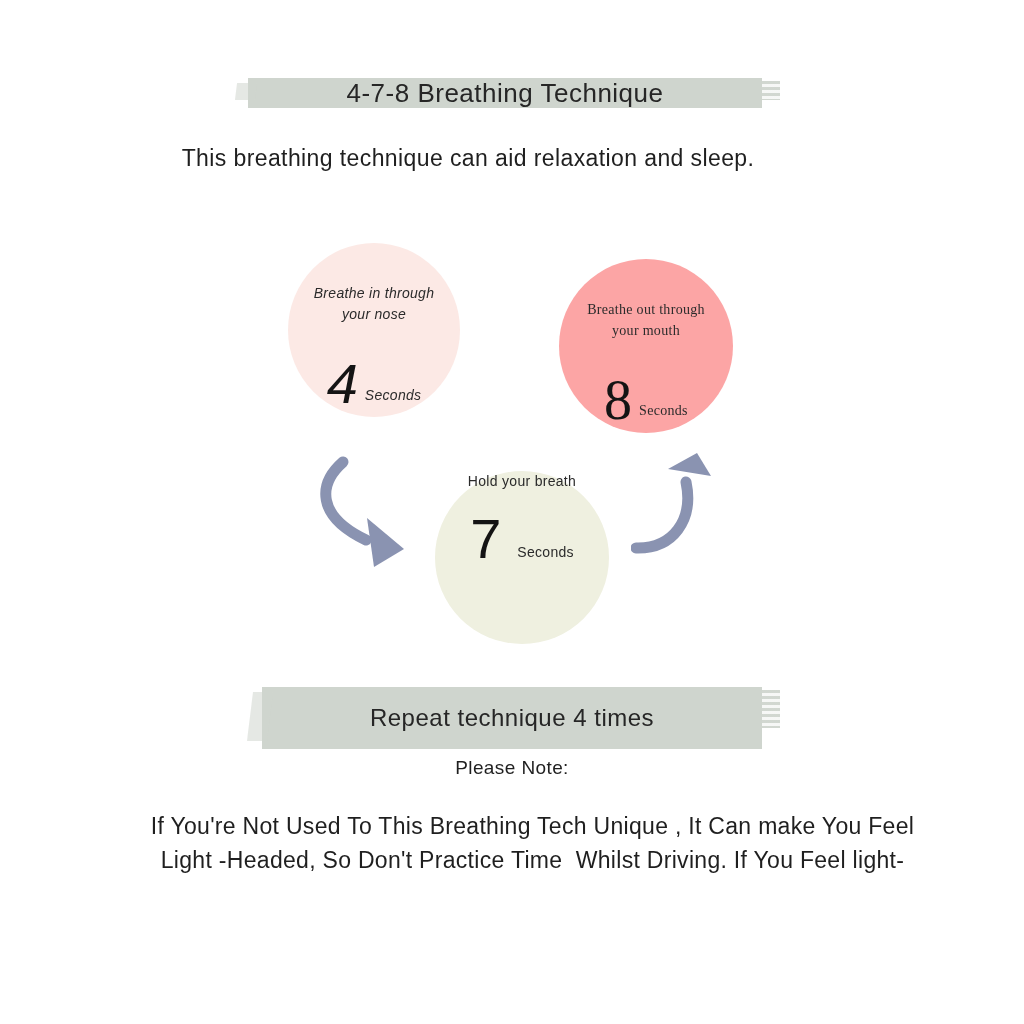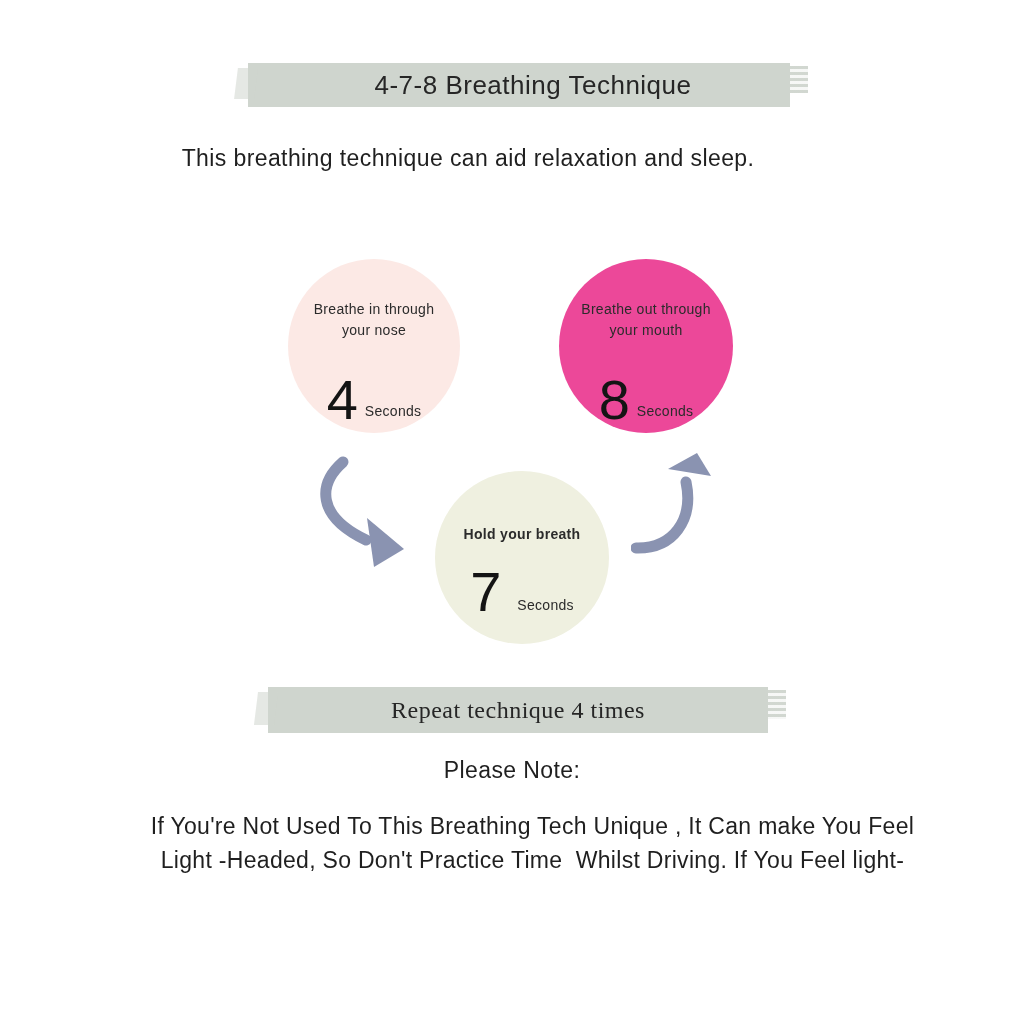--- a/index.html
+++ b/index.html
@@ -17,55 +17,55 @@
   }
   .banner::before{
     content:"";position:absolute;left:-12px;top:5px;bottom:8px;width:20px;
     background:#cfd5ce;opacity:.55;transform:skewX(-7deg);
   }
   .banner::after{
     content:"";position:absolute;right:-18px;top:3px;height:62%;width:32px;
     background:repeating-linear-gradient(180deg,
       rgba(207,213,206,.95) 0 3px, rgba(207,213,206,.18) 3px 6px);
   }
-  .title-banner{left:248px;top:63px;width:514px;height:44px;padding-left:28px;}
-  .repeat-banner{left:268px;top:687px;width:500px;height:46px;font-size:24px;font-family:Liberation Serif, serif;}
+  .title-banner{left:248px;top:78px;width:514px;height:30px;}
+  .repeat-banner{left:262px;top:687px;width:500px;height:62px;font-size:24px;}
 
   .intro{
     position:absolute;left:0;top:140px;width:936px;text-align:center;
     font-size:23px;line-height:36px;letter-spacing:0.4px;color:#1f1f1f;
   }
 
   .circle{
     position:absolute;border-radius:50%;display:flex;flex-direction:column;
     align-items:center;text-align:center;
   }
-  .circle-left  {left:288px;top:259px;width:172px;height:174px;background:#fce9e5;}
-  .circle-right {left:559px;top:259px;width:174px;height:174px;background:#ec4899;}
+  .circle-left  {left:288px;top:243px;width:172px;height:174px;background:#fce9e5;font-style:italic;}
+  .circle-right {left:559px;top:259px;width:174px;height:174px;background:#fca5a5;font-family:Liberation Serif, serif;}
   .circle-center{left:435px;top:471px;width:174px;height:173px;background:#eff0e0;}
   .c-label{
     font-size:14px;line-height:21px;color:#2b2b2b;letter-spacing:0.3px;
   }
   .circle-left  .c-label{margin-top:40px;max-width:152px;}
   .circle-right .c-label{margin-top:40px;max-width:130px;}
-  .circle-center .c-label{margin-top:53px;max-width:160px;font-weight:bold;}
+  .circle-center .c-label{max-width:160px;}
   .c-num-row{display:flex;align-items:flex-end;justify-content:center;}
   .circle-left  .c-num-row{margin-top:16px;}
   .circle-right .c-num-row{margin-top:16px;}
   .circle-center .c-num-row{margin-top:6px;}
   .c-num{font-size:56px;line-height:56px;font-weight:400;color:#141414;}
   .c-unit{font-size:14px;color:#2b2b2b;margin-left:7px;padding-bottom:9px;letter-spacing:0.3px;margin-top:46px;}
   .circle-center .c-unit{margin-left:16px;padding-bottom:7px;}
 
   .arrow-left-svg {left:316px;top:456px;width:94px;height:114px;}
   .arrow-right-svg{left:631px;top:450px;width:84px;height:106px;}
 
   .please-note{
     position:absolute;left:0;top:757px;width:1024px;text-align:center;
-    font-size:23px;letter-spacing:0.4px;color:#1f1f1f;
+    font-size:19px;letter-spacing:0.4px;color:#1f1f1f;
   }
   .note{
     position:absolute;left:0;top:809px;width:1024px;text-align:center;
     font-size:23px;line-height:34px;letter-spacing:0.3px;color:#1f1f1f;
   }
   .note-line{white-space:pre-wrap;padding-left:41px;}
 </style>
 </head>
 <body>
 

